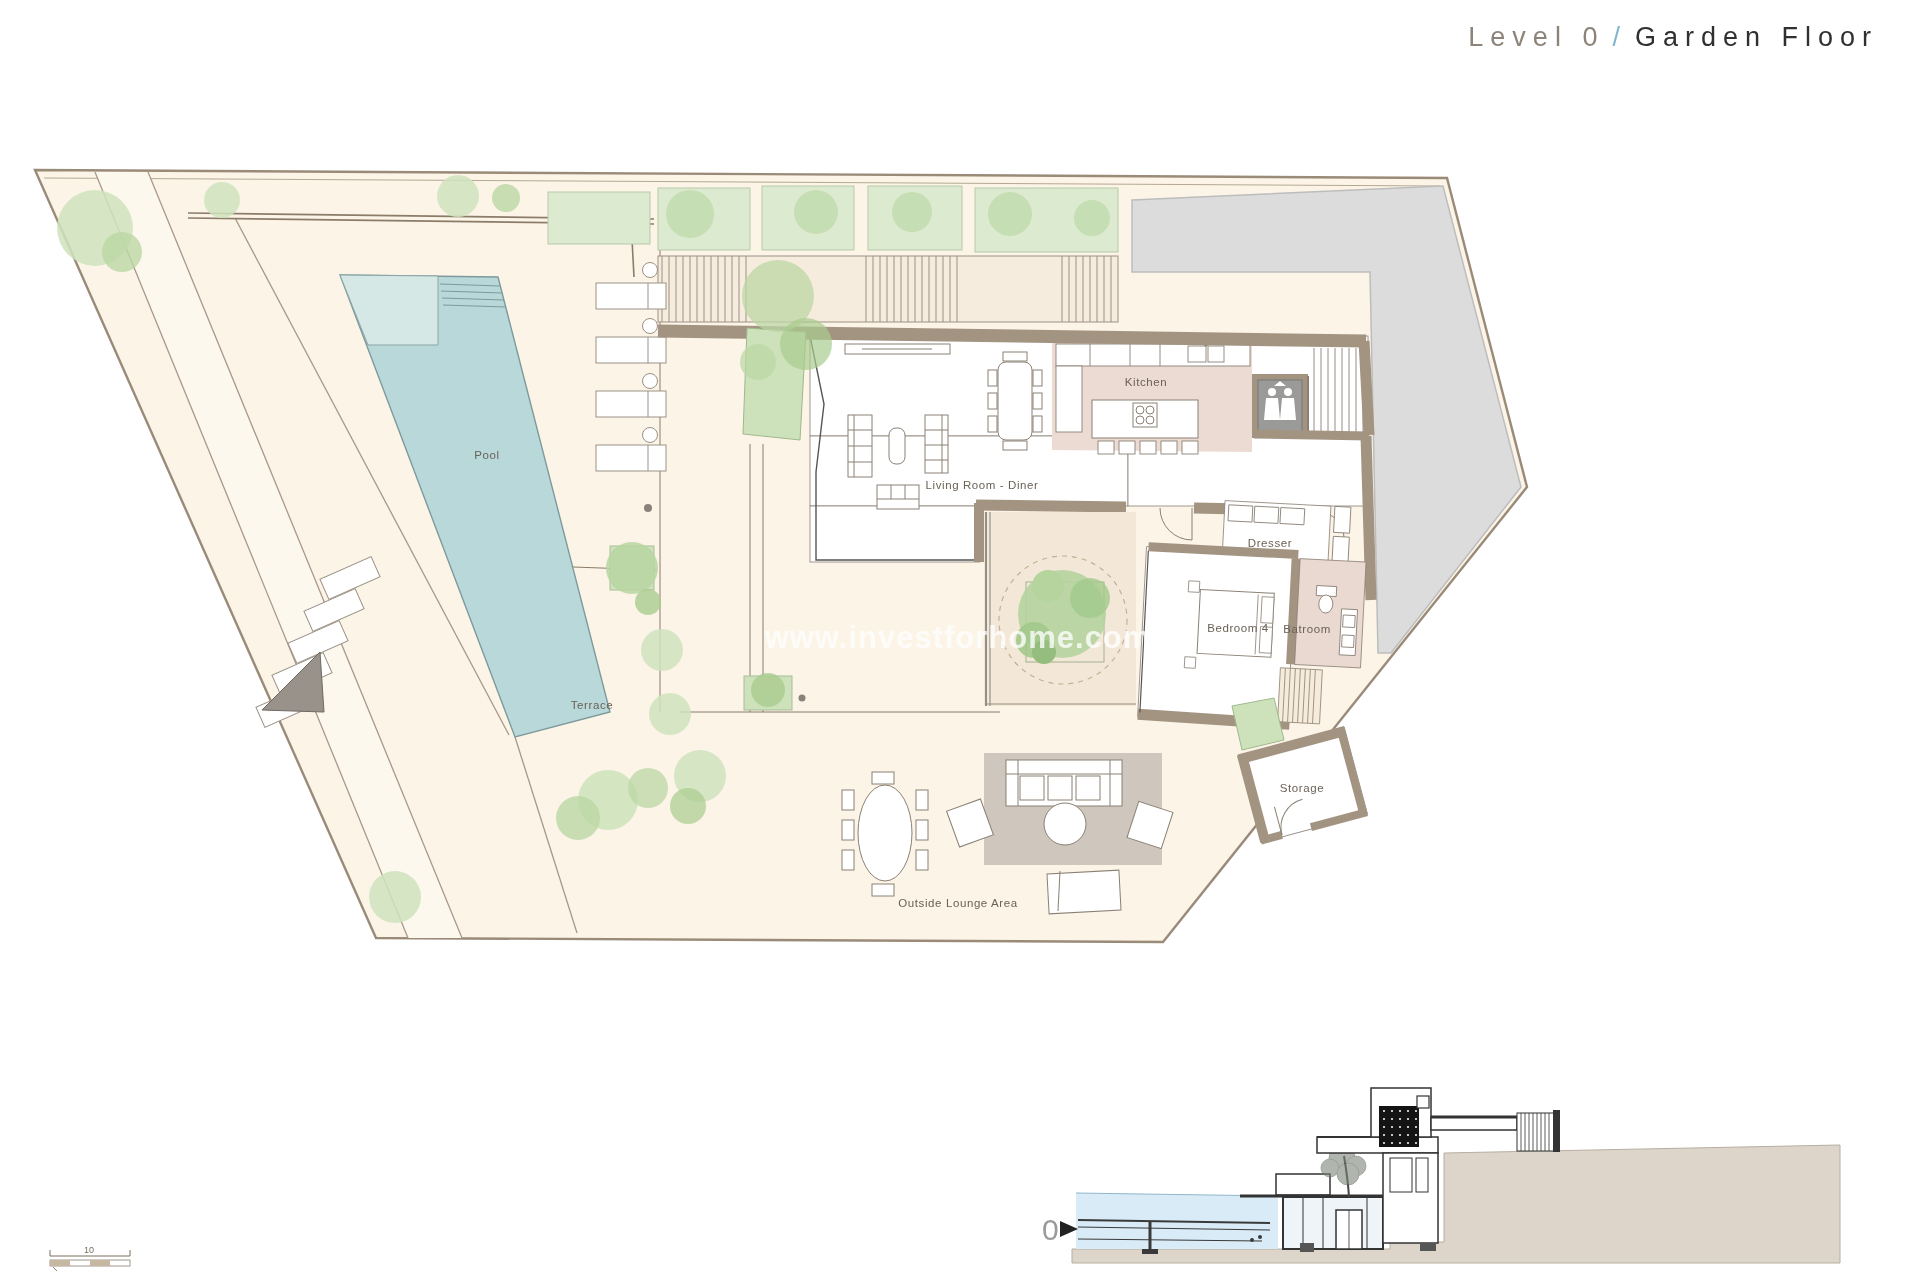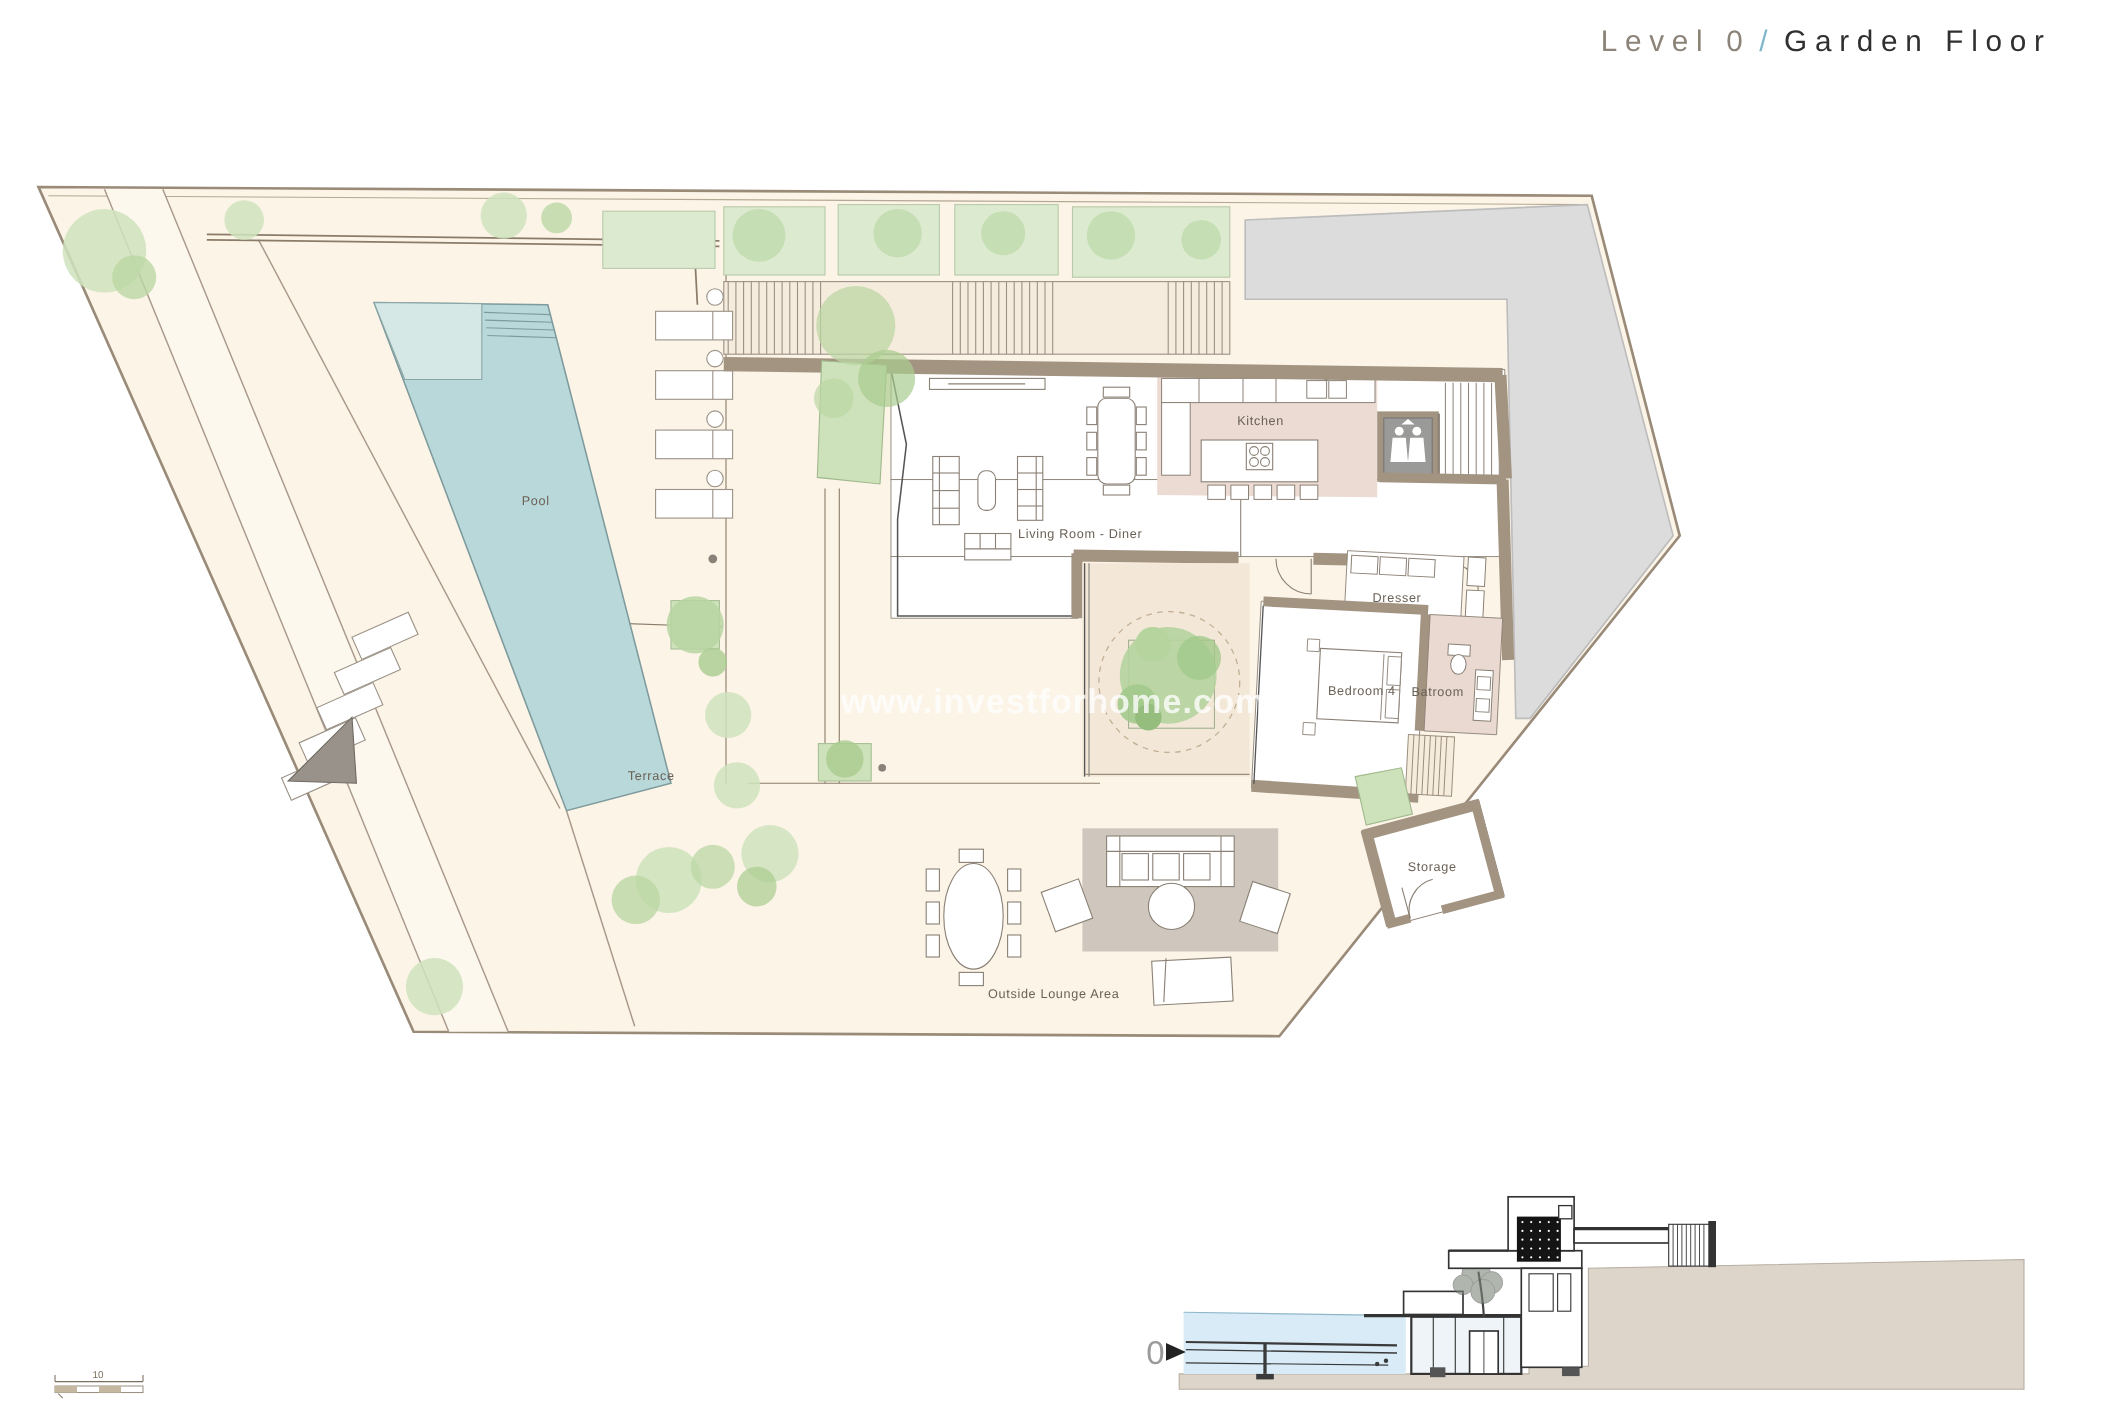--- a/index.html
+++ b/index.html
@@ -1,18 +1,18 @@
 <!DOCTYPE html>
 <html><head>
 <meta charset="utf-8">
 <style>
   html,body{margin:0;padding:0;background:#ffffff;}
   #page{position:relative;width:1920px;height:1280px;background:#ffffff;overflow:hidden;
         font-family:"Liberation Sans", sans-serif;}
-  #title{position:absolute;top:22px;right:55px;font-size:27px;font-weight:500;
+  #title{position:absolute;top:22px;right:42px;font-size:27px;font-weight:500;
          letter-spacing:7px;white-space:nowrap;}
   #title .lvl{color:#8c8379;}
   #title .sep{color:#7fb6cb;padding:0 8px;}
   #title .flr{color:#303030;}
   svg text{font-family:"Liberation Sans", sans-serif;}
   .roomlabel{fill:#6b6257;font-size:11.5px;letter-spacing:0.6px;}
   .wm{fill:#ffffff;opacity:0.78;font-size:31px;font-weight:bold;letter-spacing:1px;}
 </style>
 </head>
 <body>

